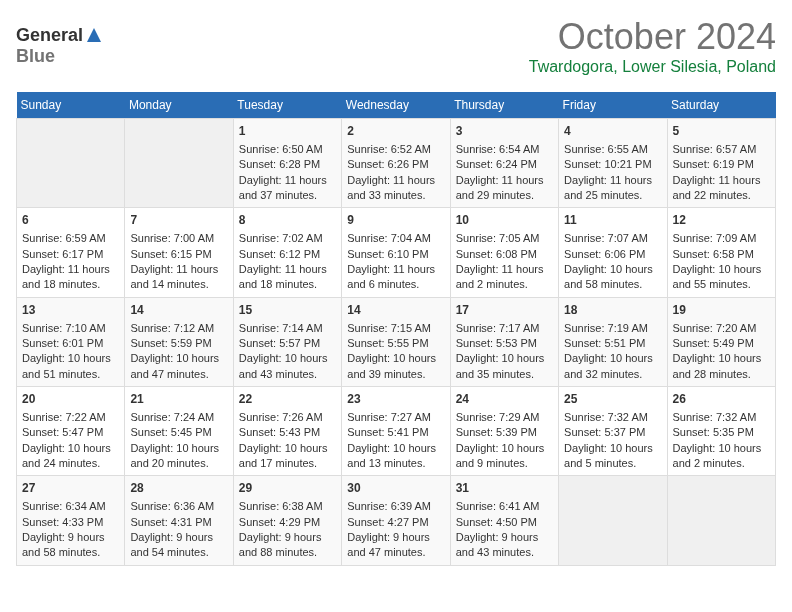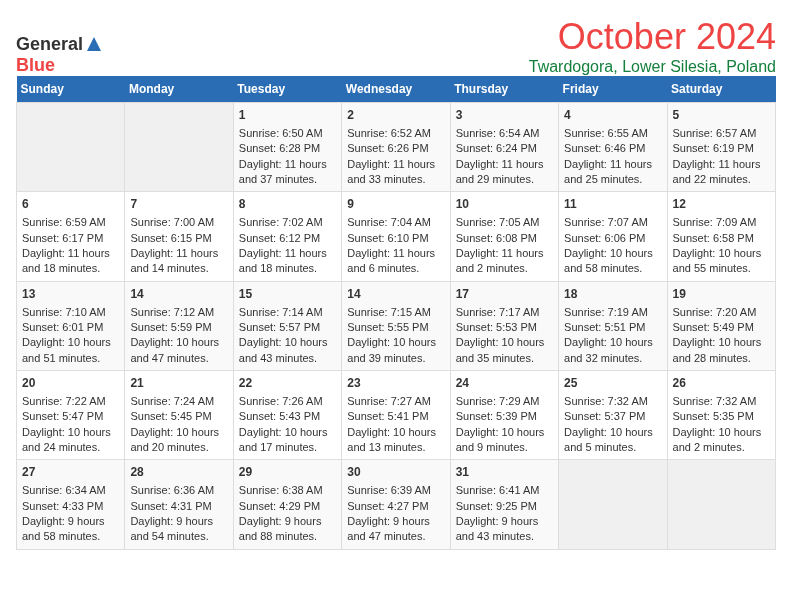--- a/index.html
+++ b/index.html
@@ -5,57 +5,57 @@
     * { box-sizing: border-box; margin: 0; padding: 0; }
     body {
       font-family: Arial, sans-serif;
       background: #fff;
       width: 792px;
       min-height: 612px;
       padding: 16px;
     }
     .header {
       display: flex;
-      align-items: flex-end;
+      align-items: center;
       justify-content: space-between;
-      margin-bottom: 0;
+      margin-bottom: 16px;
     }
     .logo {
       display: flex;
       flex-direction: column;
       align-items: flex-start;
     }
     .logo-line {
       display: flex;
       align-items: center;
     }
     .title-section {
       text-align: right;
     }
     .month-title {
       font-size: 36px;
       font-weight: normal;
-      color: #ef4444;
+      color: #737373;
     }
     .location-title {
       font-size: 16px;
       color: #15803d;
     }
     table {
       width: 100%;
       border-collapse: collapse;
       font-size: 11px;
     }
     thead tr th {
       background-color: #2a6db5;
       color: #fff;
       padding: 6px 4px;
       text-align: left;
       font-size: 12px;
-      font-weight: bold;
+      font-weight: normal;
     }
     tbody tr td {
       border: 1px solid #ddd;
       padding: 4px 5px;
       vertical-align: top;
       height: 80px;
       width: 14.28%;
       color: #333;
       line-height: 1.4;
     }
@@ -80,21 +80,21 @@
 
 <div class="header">
   <div class="logo">
     <div class="logo-line">
       <span style="font-size:18px;font-weight:bold;color:#333;">General</span>
       <svg width="18" height="18" viewBox="0 0 18 18" style="margin-left:2px;margin-top:-2px;">
         <polygon points="9,2 16,16 2,16" fill="#2a6db5"></polygon>
       </svg>
     </div>
     <div>
-      <span style="font-size:18px;font-weight:bold;color:#ef4444;">Blue</span>
+      <span style="font-size:18px;font-weight:bold;color:#737373;">Blue</span>
     </div>
   </div>
   <div class="title-section">
     <div class="month-title">October 2024</div>
     <div class="location-title">Twardogora, Lower Silesia, Poland</div>
   </div>
 </div>
 
 <table>
   <thead>
@@ -126,21 +126,21 @@
         </td>
         <td>
           <span class="day-num">3</span>
           <div>Sunrise: 6:54 AM</div>
           <div>Sunset: 6:24 PM</div>
           <div>Daylight: 11 hours and 29 minutes.</div>
         </td>
         <td>
           <span class="day-num">4</span>
           <div>Sunrise: 6:55 AM</div>
-          <div>Sunset: 6:46 PM</div>
+          <div>Sunset: 10:21 PM</div>
           <div>Daylight: 11 hours and 25 minutes.</div>
         </td>
         <td>
           <span class="day-num">5</span>
           <div>Sunrise: 6:57 AM</div>
           <div>Sunset: 6:19 PM</div>
           <div>Daylight: 11 hours and 22 minutes.</div>
         </td>
       </tr>
       <tr>
@@ -296,20 +296,20 @@
         </td>
         <td>
           <span class="day-num">30</span>
           <div>Sunrise: 6:39 AM</div>
           <div>Sunset: 4:27 PM</div>
           <div>Daylight: 9 hours and 47 minutes.</div>
         </td>
         <td>
           <span class="day-num">31</span>
           <div>Sunrise: 6:41 AM</div>
-          <div>Sunset: 9:25 PM</div>
+          <div>Sunset: 4:50 PM</div>
           <div>Daylight: 9 hours and 43 minutes.</div>
         </td>
         <td class="empty"></td>
         <td class="empty"></td>
       </tr>
     </tbody>
 </table>
 
 </body></html>

